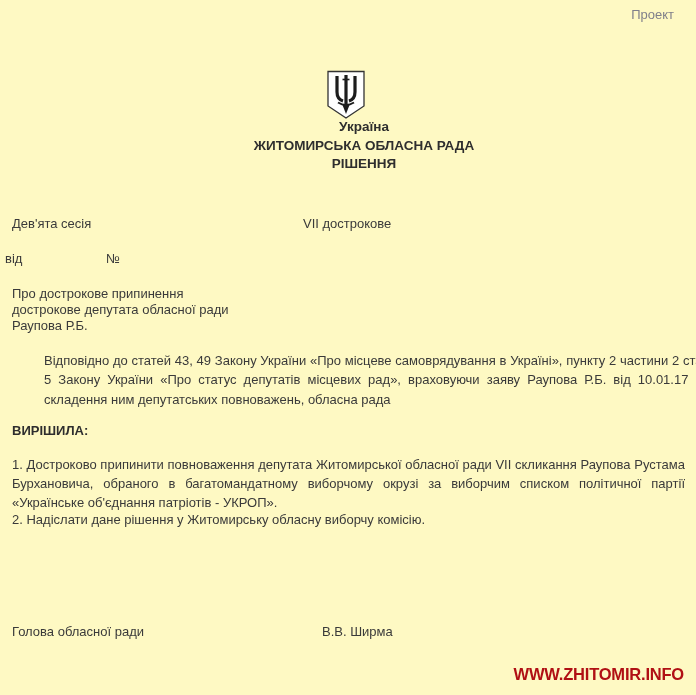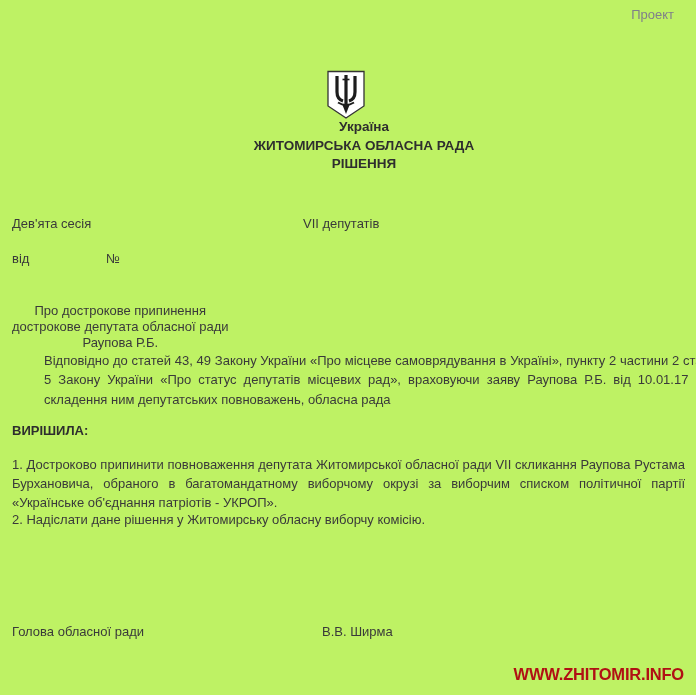--- a/index.html
+++ b/index.html
@@ -4,21 +4,21 @@
 <style>
   html, body {
     margin: 0;
     padding: 0;
     background: #ffffff;
   }
   .page {
     position: relative;
     width: 696px;
     height: 695px;
-    background: #bef264;
+    background: #fef9c3;
     font-family: "Liberation Sans", sans-serif;
     color: #3a3a3a;
     overflow: hidden;
   }
   .draft-label {
     position: absolute;
     top: 7px;
     right: 22px;
     font-size: 13px;
     color: #7f7f8a;
@@ -41,29 +41,28 @@
   }
   .h-country  { top: 119px; }
   .h-council  { top: 138px; }
   .h-doctype  { top: 156px; }
   .abs-text {
     position: absolute;
     font-size: 13px;
   }
   .session-name { top: 216px; left: 12px; }
   .convocation  { top: 216px; left: 303px; }
-  .date-label   { top: 251px; left: 12px; }
+  .date-label   { top: 251px; left: 5px; }
   .number-label { top: 251px; left: 106px; }
   .subject {
     position: absolute;
-    top: 303px;
+    top: 286px;
     left: 12px;
     font-size: 13px;
     line-height: 16px;
-    text-align: center;
   }
   .para {
     position: absolute;
     left: 12px;
     width: 673px;
     font-size: 13px;
     line-height: 19.3px;
     text-align: justify;
   }
   .preamble { top: 351px; margin-left: 32px; }
@@ -108,21 +107,21 @@
       </g>
       <path d="M18.5 35 L22 44 L25.5 35 Z" fill="#1c1c1c"></path>
     </svg>
   </div>
 
   <div class="center-line h-country">Україна</div>
   <div class="center-line h-council">ЖИТОМИРСЬКА ОБЛАСНА РАДА</div>
   <div class="center-line h-doctype">РІШЕННЯ</div>
 
   <div class="abs-text session-name">Дев'ята сесія</div>
-  <div class="abs-text convocation">VII депутатів</div>
+  <div class="abs-text convocation">VII дострокове</div>
   <div class="abs-text date-label">від</div>
   <div class="abs-text number-label">№</div>
 
   <div class="subject">
     <div>Про дострокове припинення</div>
     <div>дострокове депутата обласної ради</div>
     <div>Раупова Р.Б.</div>
   </div>
 
   <div class="para preamble">Відповідно до статей 43, 49 Закону України «Про місцеве самоврядування в Україні», пункту 2 частини 2 статті 5 Закону України «Про статус депутатів місцевих рад», враховуючи заяву Раупова Р.Б. від 10.01.17 про складення ним депутатських повноважень, обласна рада</div>

